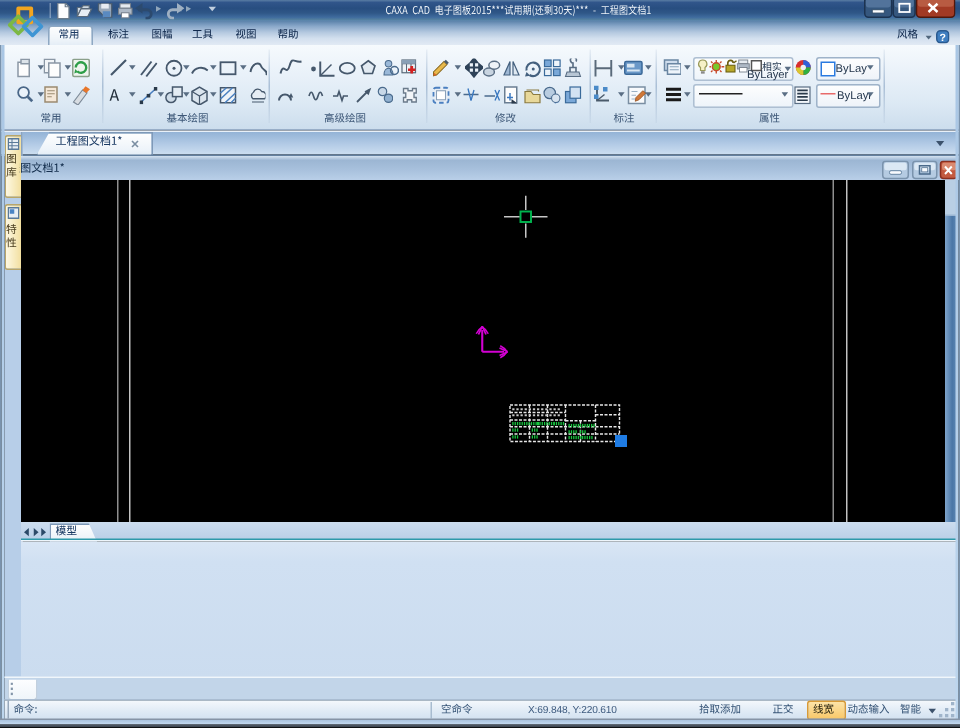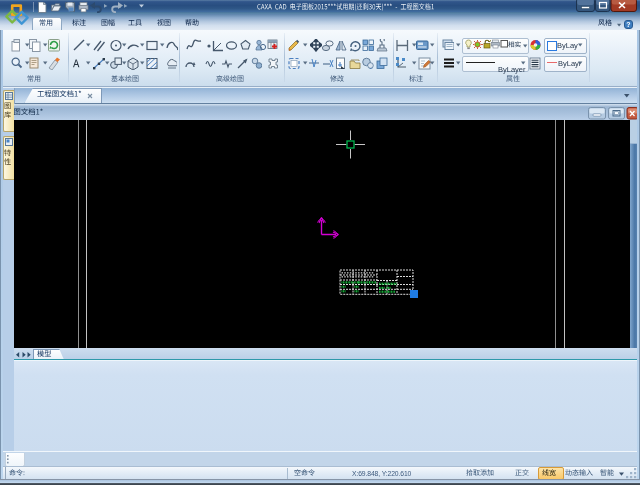--- a/index.html
+++ b/index.html
@@ -588,21 +588,21 @@
       <path d="M0 .5h4.4l-2.2 3z" fill="#5a6e84"></path>
     </svg>
 <svg style="position:absolute;left:443px;top:57px" width="12" height="13" viewBox="0 0 12 13">
       <path d="M1 2.5h10M1 6h10M1 9.5h10" stroke="#1a1a1a" stroke-width="2.1"></path>
     </svg>
 <svg style="position:absolute;left:456px;top:61px" width="5" height="4">
       <path d="M0 .5h4.4l-2.2 3z" fill="#5a6e84"></path>
     </svg>
 <div style="position:absolute;left:462px;top:55.5px;width:65px;height:14px;background:linear-gradient(180deg,#fdfefe,#eef4fa);border:1px solid #aebfd2;border-radius:2px"></div>
 <div style="position:absolute;left:466px;top:62px;width:29px;height:1.4px;background:#222"></div>
-<div style="position:absolute;left:498px;top:65px;font:7.5px 'Liberation Sans';color:#24364c">ByLayer</div>
+<div style="position:absolute;left:498px;top:45px;font:7.5px 'Liberation Sans';color:#24364c">ByLayer</div>
 <svg style="position:absolute;left:520.5px;top:61px" width="5" height="4">
       <path d="M0 .5h4.4l-2.2 3z" fill="#5a6e84"></path>
     </svg>
 <svg style="position:absolute;left:529px;top:57px" width="12" height="13" viewBox="0 0 12 13">
       <rect x="1" y="1" width="10" height="11" fill="#f2f6fa" stroke="#5a6e84" stroke-width=".8"></rect>
       <path d="M2.5 3.2h7M2.5 5.4h7M2.5 7.6h7M2.5 9.8h7" stroke="#2a3a4a" stroke-width="1.1"></path>
     </svg>
 <div style="position:absolute;left:543.5px;top:55.5px;width:41px;height:14px;background:linear-gradient(180deg,#fefefe,#eef3f9);border:1px solid #9fb3c9;border-radius:2px"></div>
 <div style="position:absolute;left:546.5px;top:61.8px;width:10px;height:1.4px;background:#e86a6a"></div>
 <div style="position:absolute;left:558px;top:58.5px;font:7.5px 'Liberation Sans';color:#24364c">ByLayr</div>

